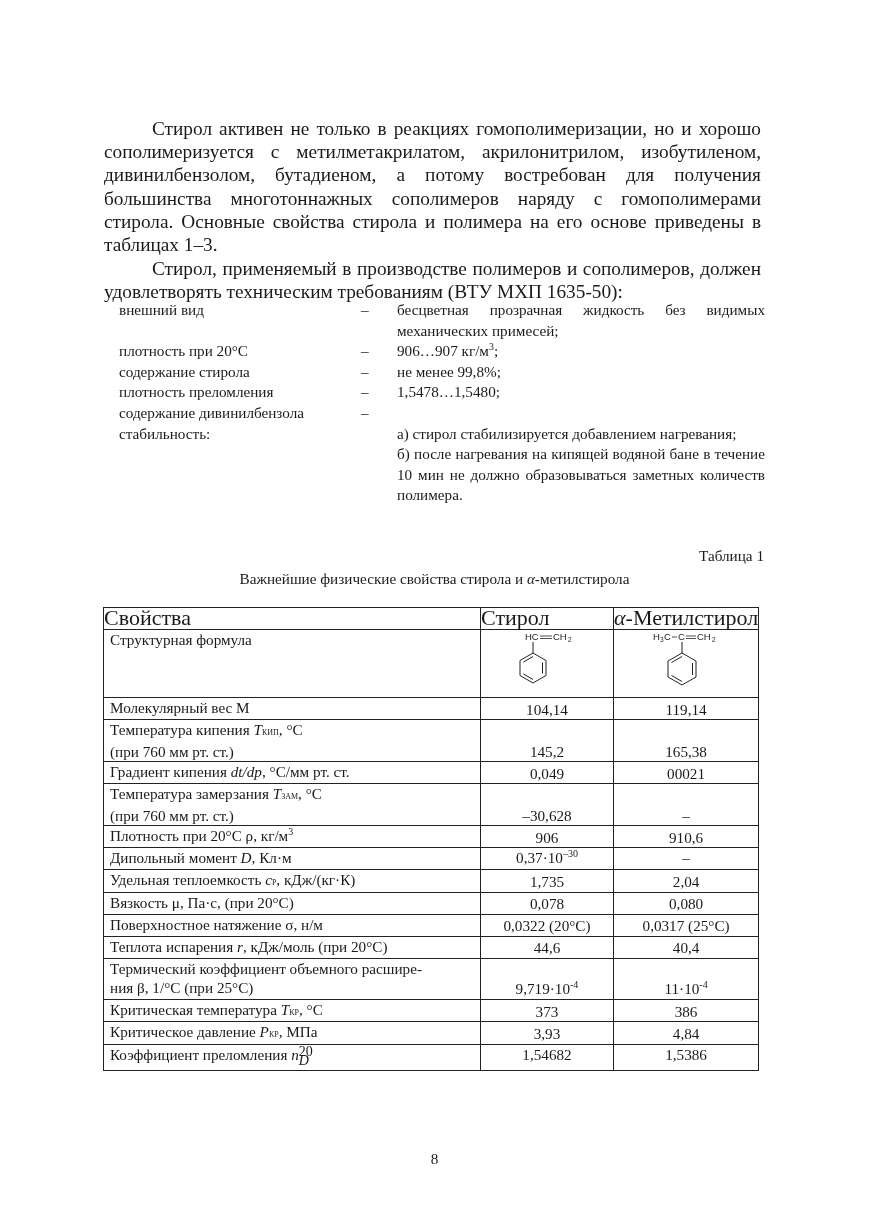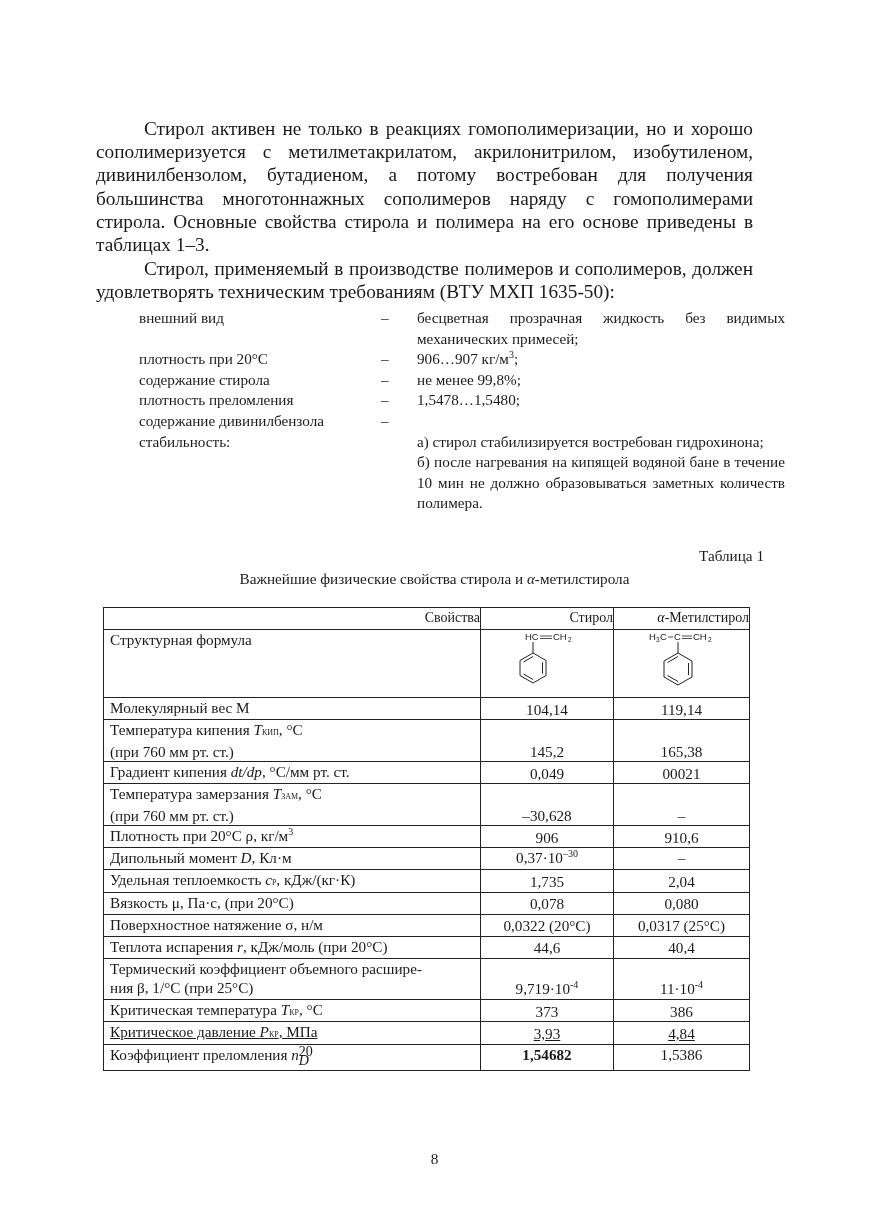--- a/index.html
+++ b/index.html
@@ -1,48 +1,48 @@
 <!DOCTYPE html>
 <html><head>
 <meta charset="utf-8">
 <style>
   html, body { margin:0; padding:0; background:#ffffff; }
   body { width:869px; height:1228px; position:relative; overflow:hidden;
          font-family:"Liberation Serif", serif; color:#1a1a1a; }
-  .para { position:absolute; left:96px; width:657px; font-size:19.3px; line-height:23.2px;
+  .para { position:absolute; left:104px; width:657px; font-size:19.3px; line-height:23.2px;
           text-align:justify; margin:0; }
   .para .indent { display:inline-block; width:48px; }
   .req { position:absolute; left:119px; width:646px; font-size:15.2px; line-height:20.6px; }
   .req-row { display:flex; }
   .req-name { width:242px; flex:none; }
   .req-dash { width:36px; flex:none; }
   .req-val { flex:1; text-align:justify; }
   .table-label { position:absolute; right:105px; top:547px; font-size:15.2px; }
   .table-title { position:absolute; left:0; width:869px; top:570px; font-size:15.2px; text-align:center; }
   table.props { position:absolute; left:103px; top:607px; border-collapse:collapse;
                 font-size:15.2px; line-height:19.5px; }
   table.props td, table.props th { border:1px solid #222; padding:0 6px; vertical-align:top; }
-  table.props th { font-weight:normal; font-size:14px; text-align:right; height:21px; padding:0; }
+  table.props th { font-weight:normal; font-size:22px; text-align:left; height:21px; padding:0; }
   table.props td.v { text-align:center; vertical-align:bottom; padding:0 2px; }
   .c1 { width:376px; } .c2 { width:132px; } .c3 { width:135px; }
   .formula { height:68px; }
   .formula-cell { text-align:center; vertical-align:top !important; padding:0 !important; }
   .fsvg { display:block; margin:0 auto; }
   sup { font-size:10px; vertical-align:6px; line-height:0; }
   .sub-sc { font-size:12px; font-variant:small-caps; }
   .page-num { position:absolute; top:1150px; left:0; width:869px; text-align:center; font-size:15.2px; }
   i { font-style:italic; }
 </style>
 </head>
 <body>
 
 <p class="para" style="top:117px;"><span class="indent"></span><span>Стирол активен не только в реакциях гомополимеризации, но и хорошо сополимеризуется с метилметакрилатом, акрилонитрилом, изобутиленом, дивинилбензолом, бутадиеном, а потому востребован для получения большинства многотоннажных сополимеров наряду с гомополимерами стирола. Основные свойства стирола и полимера на его основе приведены в таблицах 1–3.</span></p>
 <p class="para" style="top:257px;"><span class="indent"></span><span>Стирол, применяемый в производстве полимеров и сополимеров, должен удовлетворять техническим требованиям (ВТУ МХП 1635-50):</span></p>
 
-<div class="req" style="top:308px;margin-left:20px;" id="req">
+<div class="req" style="top:300px;" id="req">
     <div class="req-row">
       <div class="req-name">внешний вид</div>
       <div class="req-dash">–</div>
       <div class="req-val">бесцветная прозрачная жидкость без видимых механических примесей;</div>
     </div>
     <div class="req-row">
       <div class="req-name">плотность при 20°С</div>
       <div class="req-dash">–</div>
       <div class="req-val">906…907 кг/м<sup>3</sup>;</div>
     </div>
@@ -56,21 +56,21 @@
       <div class="req-dash">–</div>
       <div class="req-val">1,5478…1,5480;</div>
     </div>
     <div class="req-row">
       <div class="req-name">содержание дивинилбензола</div>
       <div class="req-dash">–</div>
     </div>
     <div class="req-row">
       <div class="req-name">стабильность:</div>
       <div class="req-dash"></div>
-      <div class="req-val">а) стирол стабилизируется востребован гидрохинона;</div>
+      <div class="req-val">а) стирол стабилизируется добавлением нагревания;</div>
     </div>
     <div class="req-row">
       <div class="req-name"></div>
       <div class="req-dash"></div>
       <div class="req-val">б) после нагревания на кипящей водяной бане в течение 10 мин не должно образовываться заметных количеств полимера.</div>
     </div>
   </div>
 
 <div class="table-label">Таблица 1</div>
 <div class="table-title" id="ttitle">Важнейшие физические свойства стирола и <span style="font-style: italic;">α</span>-метилстирола</div>
@@ -172,26 +172,26 @@
       <tr style="height: 41px; margin-top: 24px;">
         <td>Термический коэффициент объемного расшире-<br>ния β, 1/°С (при 25°С)</td>
         <td class="v">9,719·10<sup>-4</sup></td>
         <td class="v">11·10<sup>-4</sup></td>
       </tr>
       <tr style="height: 21px;">
         <td>Критическая температура <i>T</i><span class="sub-sc">кр</span>, °С</td>
         <td class="v">373</td>
         <td class="v">386</td>
       </tr>
-      <tr style="height: 22px; text-decoration: underline;">
+      <tr style="height: 22px;">
         <td>Критическое давление <i>P</i><span class="sub-sc">кр</span>, МПа</td>
         <td class="v">3,93</td>
         <td class="v">4,84</td>
       </tr>
       <tr style="height: 26px;">
         <td>Коэффициент преломления <i>n</i><span style="display: inline-block; vertical-align: middle; line-height: 9px; font-size: 14px; font-style: italic;"><span style="display: block; font-style: normal;">20</span><span style="display: block;">D</span></span></td>
-        <td class="v" style="vertical-align: top; font-weight: bold;">1,54682</td>
+        <td class="v" style="vertical-align: top;">1,54682</td>
         <td class="v" style="vertical-align: top;">1,5386</td>
       </tr>
     </tbody>
 </table>
 
 <div class="page-num">8</div>
 
 </body></html>

